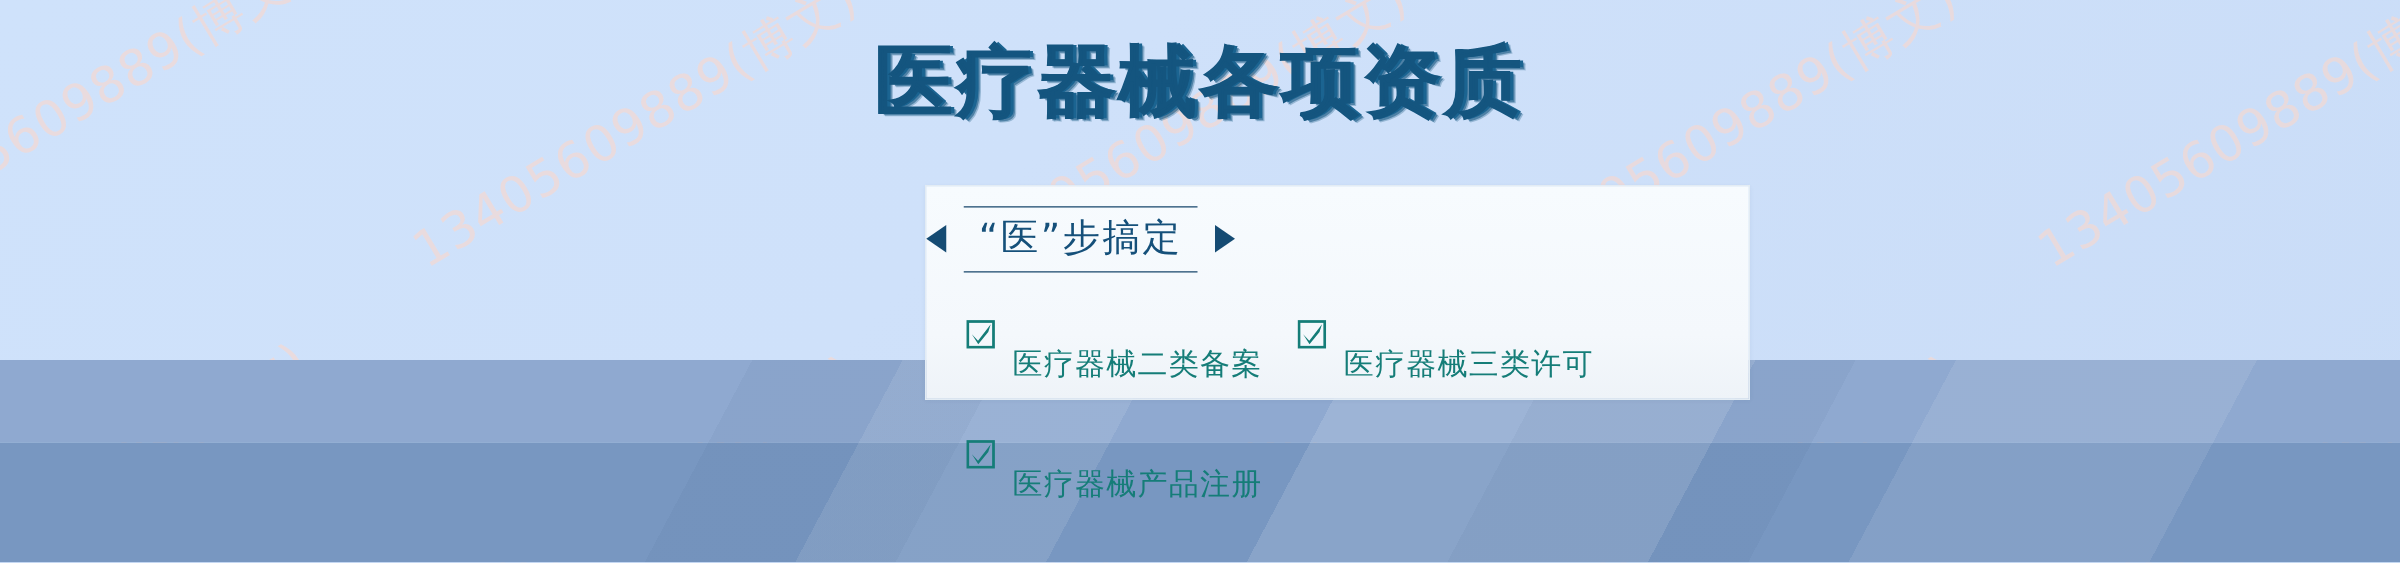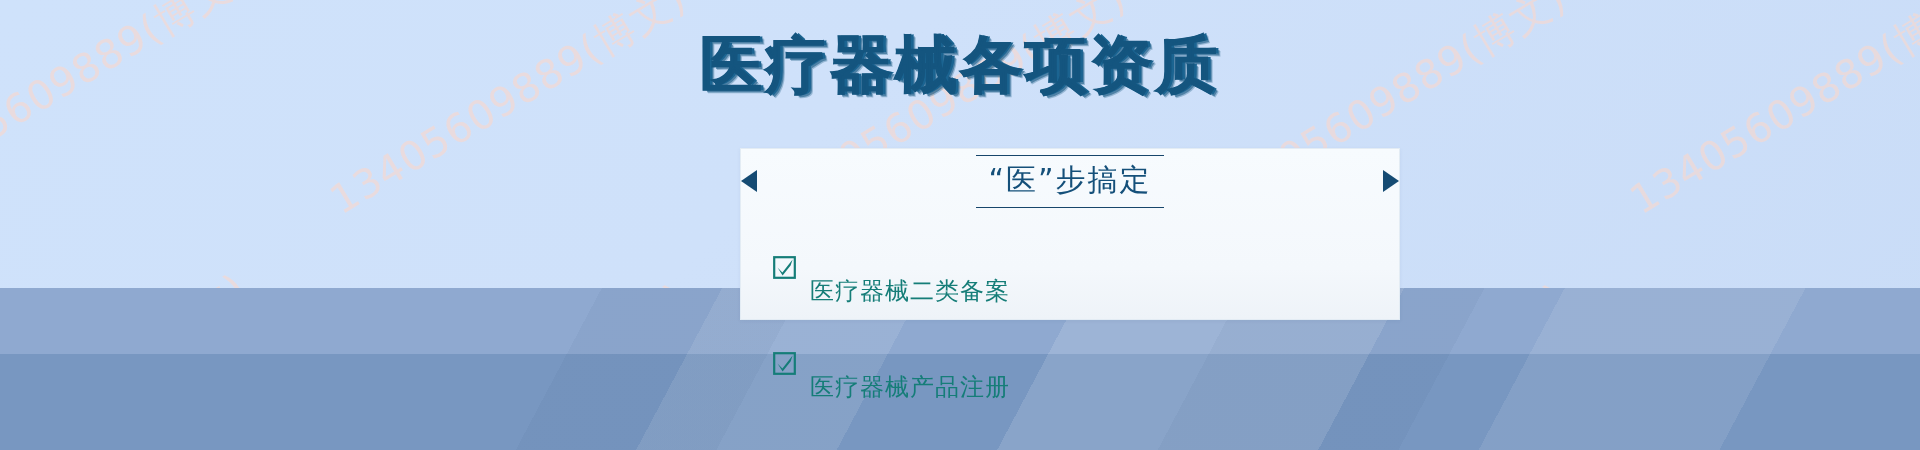--- a/index.html
+++ b/index.html
@@ -78,22 +78,22 @@
   
   .card{
     position:absolute;left:740px;top:148px;width:658px;height:170px;z-index:6;
     background:linear-gradient(180deg,#f7fbfe 0%,#f4f8fc 70%,#eef3f8 100%);
     border:1px solid #e3ecf4;
     box-shadow:0 1px 4px rgba(40,70,110,.06);
   }
 
   
   .sub-row{
-    position:absolute;left:0;right:0;top:4px;height:56px;
-    display:flex;align-items:center;justify-content:space-between;gap:20px;
+    position:absolute;left:0;right:0;top:14px;height:56px;
+    display:flex;align-items:center;justify-content:flex-start;gap:20px;
   }
   .tri{
     width:0;height:0;border-top:11px solid transparent;border-bottom:11px solid transparent;
   }
   .tri-left{border-right:16px solid #154b73;}
   .tri-right{border-left:16px solid #154b73;}
   .sub-wrap{
     position:relative;padding:5px 6px 7px;
   }
   .sub-wrap:before,.sub-wrap:after{
@@ -162,20 +162,29 @@
       <div class="list-row">
         <div class="chk-item">
           <span class="cbox">
             <svg width="23" height="23" viewBox="0 0 23 23">
               <rect x="1.2" y="1.2" width="20.6" height="20.6" fill="none" stroke="#157d78" stroke-width="2.2"></rect>
               <path d="M4.5 11.4 L9.4 16.6 L19.6 3.4 L17.6 9.6 L9.6 19.4 Z" fill="#157d78"></path>
             </svg>
           </span>
           <span class="chk-label">医疗器械二类备案</span>
         </div>
+        <div class="chk-item second">
+          <span class="cbox">
+            <svg width="23" height="23" viewBox="0 0 23 23">
+              <rect x="1.2" y="1.2" width="20.6" height="20.6" fill="none" stroke="#157d78" stroke-width="2.2"></rect>
+              <path d="M4.5 11.4 L9.4 16.6 L19.6 3.4 L17.6 9.6 L9.6 19.4 Z" fill="#157d78"></path>
+            </svg>
+          </span>
+          <span class="chk-label">医疗器械三类许可</span>
+        </div>
       </div>
 
       <div class="list-row">
         <div class="chk-item">
           <span class="cbox">
             <svg width="23" height="23" viewBox="0 0 23 23">
               <rect x="1.2" y="1.2" width="20.6" height="20.6" fill="none" stroke="#157d78" stroke-width="2.2"></rect>
               <path d="M4.5 11.4 L9.4 16.6 L19.6 3.4 L17.6 9.6 L9.6 19.4 Z" fill="#157d78"></path>
             </svg>
           </span>

